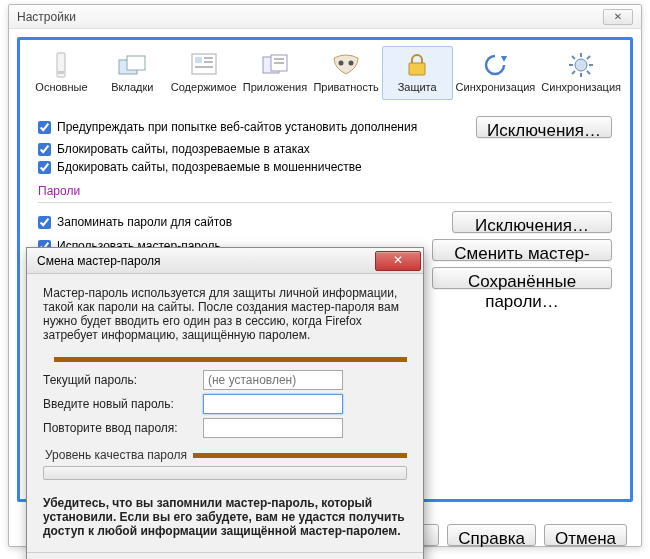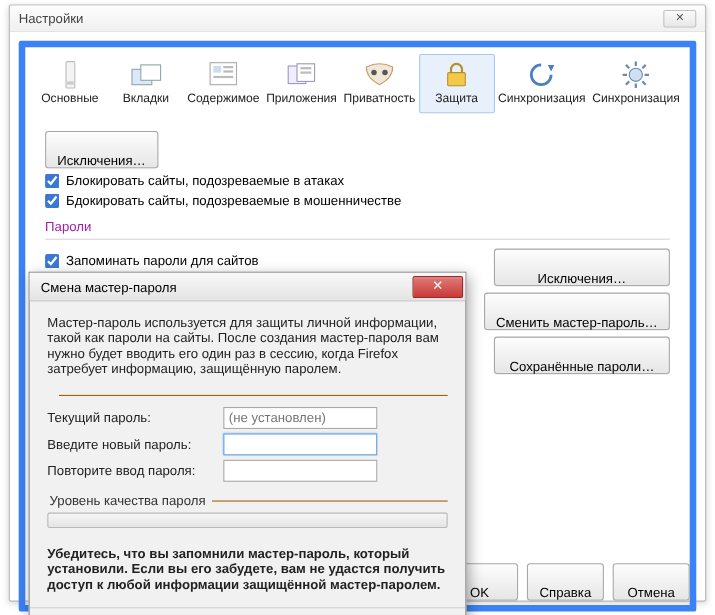--- a/index.html
+++ b/index.html
@@ -41,21 +41,21 @@
     font-size: 10px;
     text-align: center;
     line-height: 14px;
     color: #555;
     cursor: default;
   }
   .content {
     padding: 8px 8px 8px 8px;
   }
   .toolbar-wrap {
-    border: 6px solid #3b82f6;
+    border: 3px solid #3b82f6;
     border-radius: 2px;
     padding: 4px 4px 0 4px;
   }
   .toolbar {
     display: flex;
     justify-content: space-between;
     padding: 2px 2px 2px 2px;
   }
   .tool {
     flex:1;
@@ -87,25 +87,25 @@
   .row .rlabel { flex:1; }
   .chk {
     display: flex;
     align-items: center;
     gap: 6px;
     margin: 4px 0;
   }
   .chk input { accent-color: #3a78d6; margin:0; }
   .btn {
     height: 22px;
-    padding: 16px 10px;
+    padding: 4px 10px;
     border: 1px solid #a8a8a8;
     border-radius: 3px;
     background: linear-gradient(#fdfdfd,#e6e6e6);
-    font-size: 12px;
+    font-size: 17px;
     cursor: default;
     min-width: 70px;
     text-align: center;
     line-height: 20px;
     box-shadow: 0 1px 0 rgba(0,0,0,0.05);
   }
   .fieldset-label {
     color: #a21caf;
     margin: 10px 0 4px 0;
   }
@@ -172,21 +172,21 @@
     border: 1px solid #b8b8b8;
     background: linear-gradient(#f6f6f6,#e4e4e4);
     border-radius: 2px;
     margin: 4px 0 10px 0;
   }
   .mbuttons {
     display:flex; gap:8px; justify-content:center;
     padding: 8px 0;
     border-top: 1px solid #d0d0d0;
   }
-  fieldset.plain { border:none; padding:0; margin:0 0 6px 0; border-top:1px solid #a16207; }
+  fieldset.plain { border:none; padding:0; margin:0 0 6px 0; border-top:5px solid #a16207; }
   fieldset.plain legend { padding-right:6px; font-size:12px; color:#333; }
   .wide-btn { min-width: 160px; text-align:center; }
 </style>
 </head>
 <body>
 
 <div class="main-window">
   <div class="titlebar">
     <span>Настройки</span>
     <div class="closebtn">✕</div>
@@ -286,20 +286,24 @@
                   <line x1="4" y1="22" x2="7" y2="19"></line>
                 </g>
               </svg>
           </div>
           <div>Синхронизация</div>
         </div>
       </div>
 
       <div class="body-inner">
         <div class="row">
+          <div class="chk rlabel">
+            <input type="checkbox" checked="" style="">
+            <span>Предупреждать при попытке веб-сайтов установить дополнения</span>
+          </div>
           <div class="btn">Исключения…</div>
         </div>
         <div class="chk">
           <input type="checkbox" checked="" style="">
           <span>Блокировать сайты, подозреваемые в атаках</span>
         </div>
         <div class="chk">
           <input type="checkbox" checked="" style="">
           <span>Бдокировать сайты, подозреваемые в мошенничестве</span>
         </div>

